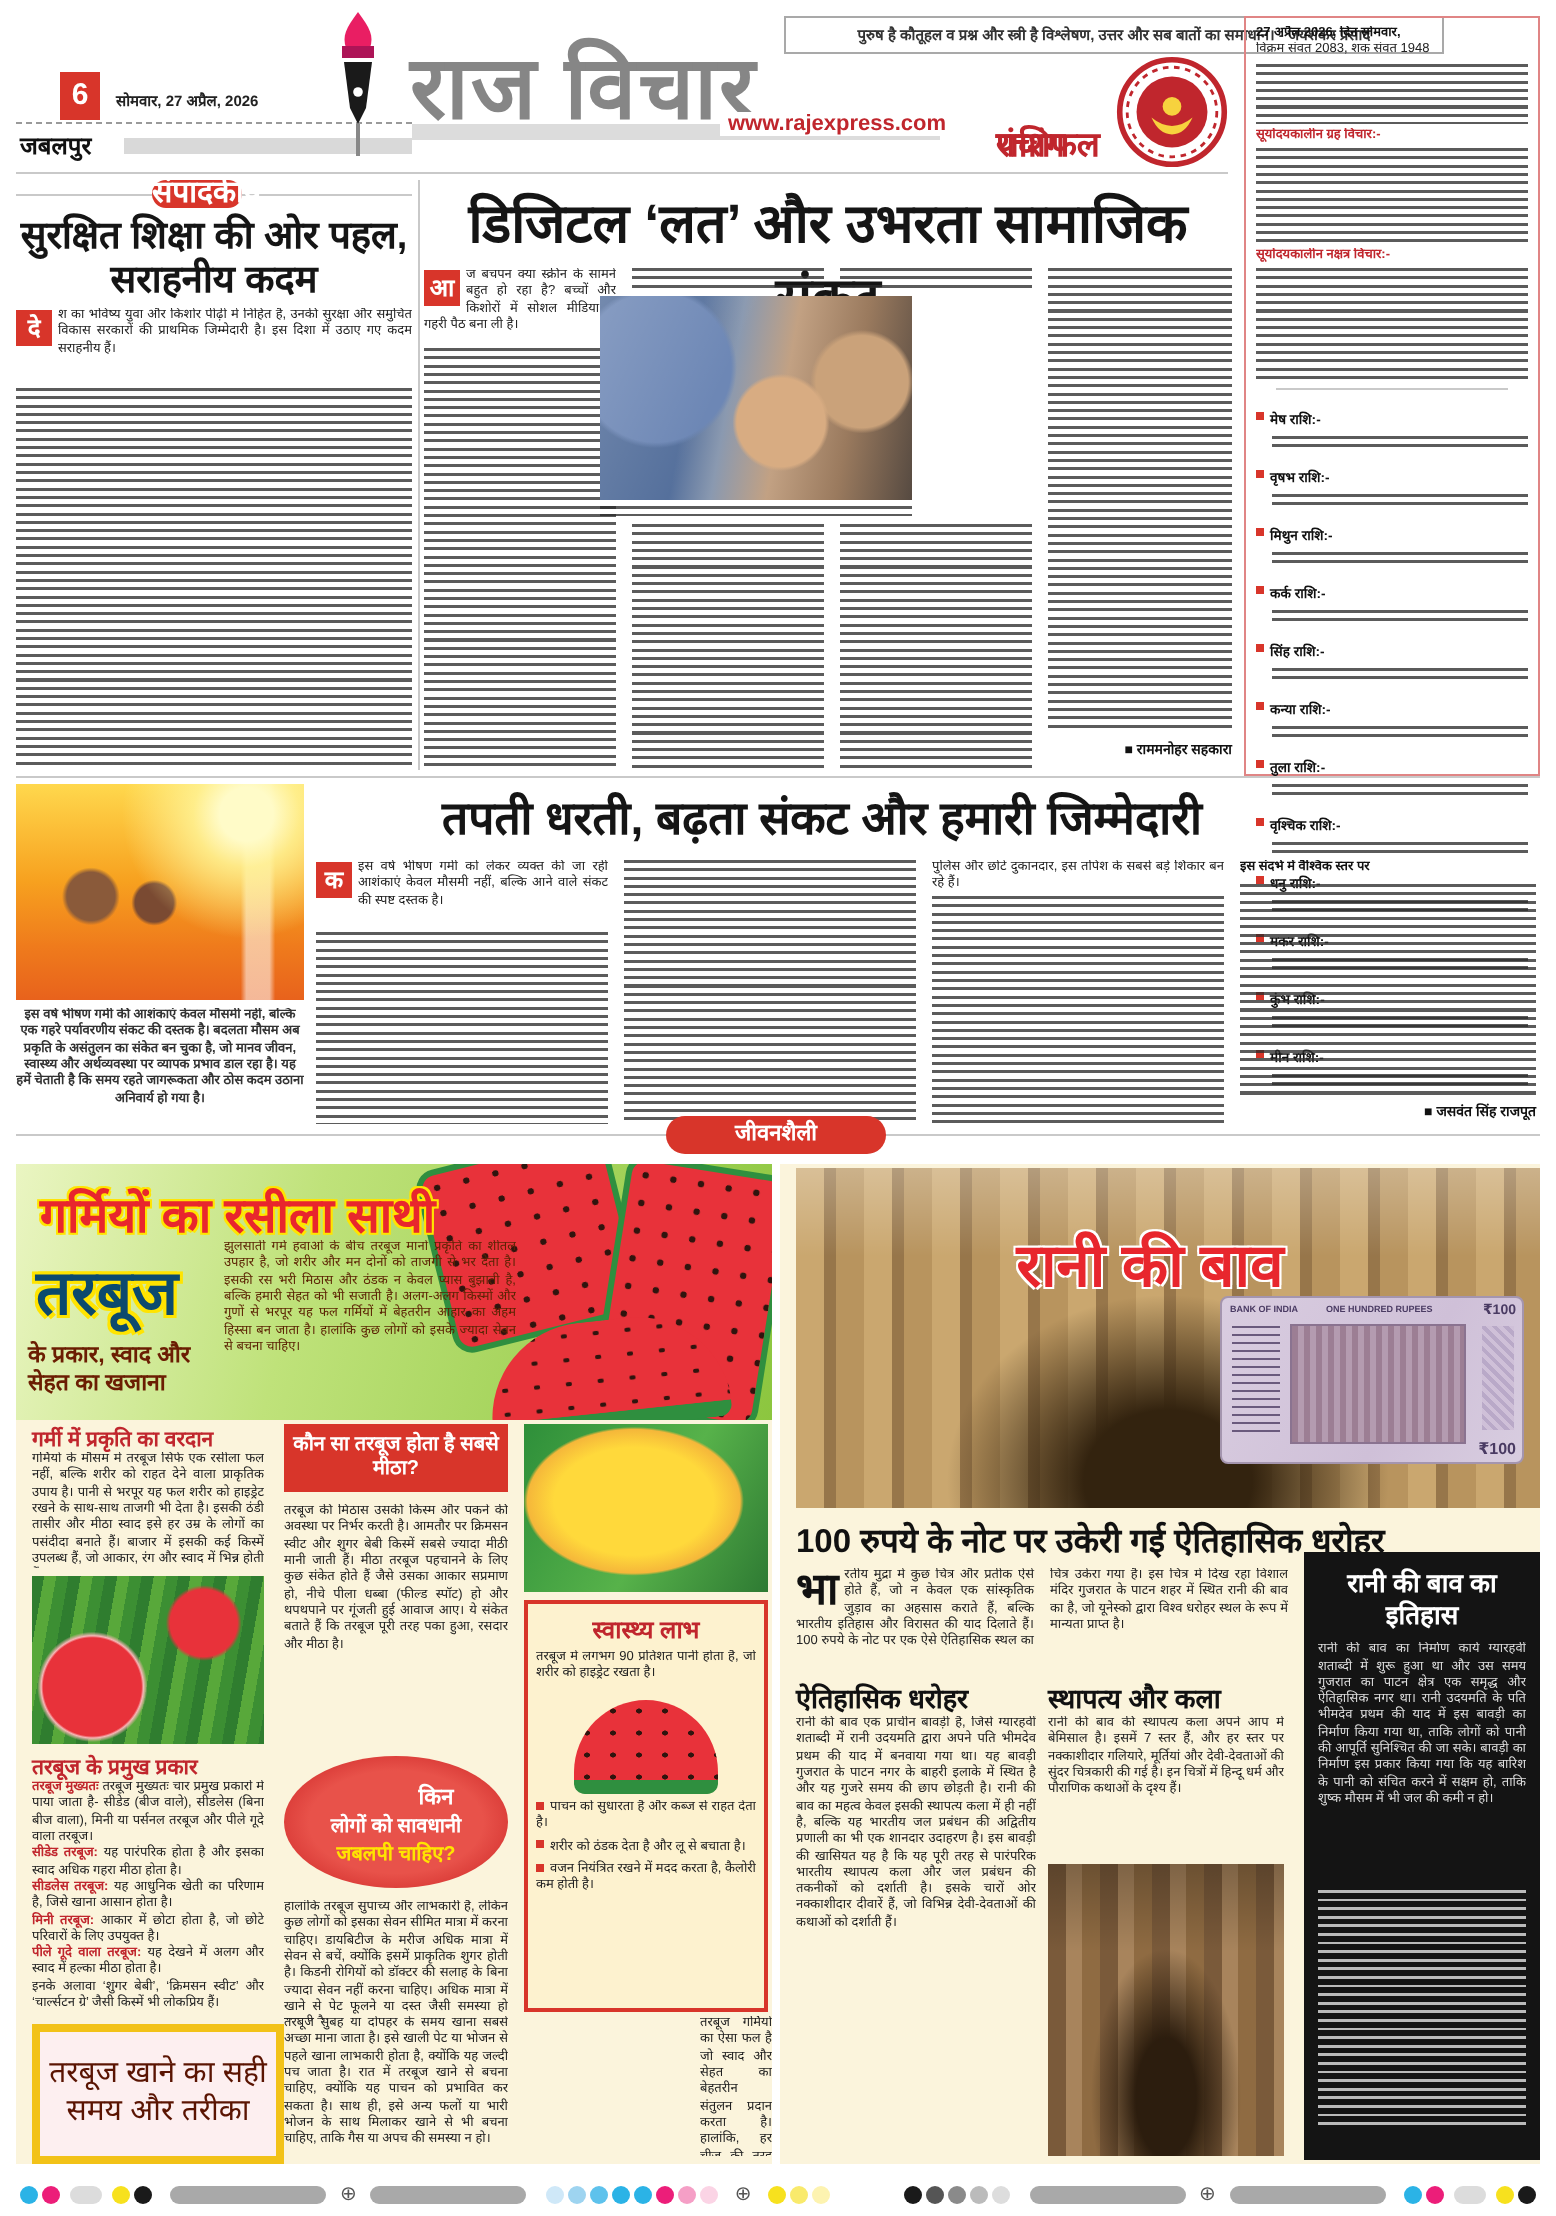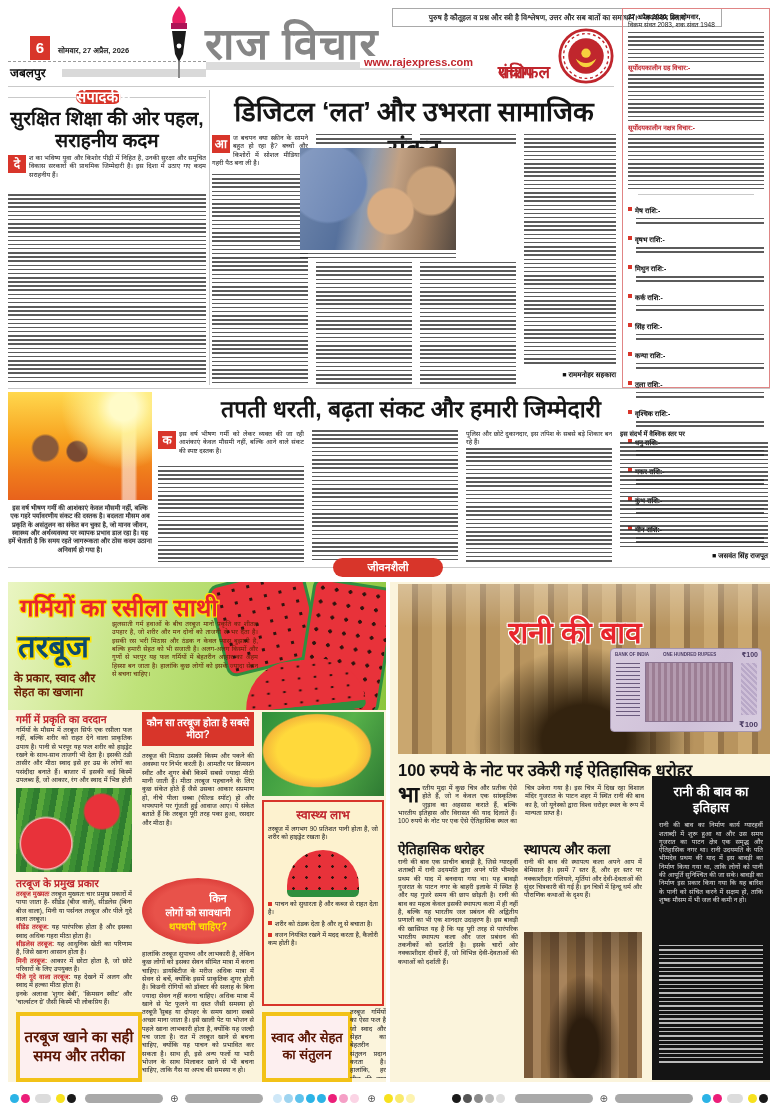--- a/index.html
+++ b/index.html
@@ -15,21 +15,21 @@
   .dropcap-plain{float:left;color:#111;font-weight:bold;font-size:22px;line-height:22px;margin:0 3px 0 0;}
   .sq{display:inline-block;width:4px;height:4px;background:#d8352a;margin:0 3px 1px 0;vertical-align:middle;}
   .hl{font-weight:bold;color:#111;}
   .redh{color:#c0262d;font-weight:bold;}
   .rule{background:#c9c9c9;}
   .byline{font-size:7px;font-weight:bold;color:#111;text-align:right;}
   .rz-item{margin:0 0 3px 0;}
   .rz-item b{font-size:6.8px;color:#111;}
   .wm-type b{color:#c0262d;}
   .note{background:linear-gradient(120deg,#d9cde0,#cfc0d8 60%,#d8cde0);border:1px solid #a495ae;border-radius:4px;}
-  .ybox{border:4px solid #f2c218;background:#fdeff0;color:#5a1402;font-weight:bold;text-align:center;display:flex;align-items:center;justify-content:center;}
+  .ybox{border:4px solid #f2c218;background:#fdeff0;color:#5a1402;font-weight:normal;text-align:center;display:flex;align-items:center;justify-content:center;}
   .dot{display:inline-block;width:9px;height:9px;border-radius:50%;margin:0 1px;vertical-align:middle;}
   .gbar{display:inline-block;height:9px;border-radius:5px;background:#a9a9a9;margin:0 4px;vertical-align:middle;}
   .reg{display:inline-block;color:#555;font-size:10px;vertical-align:middle;margin:0 3px;}
   .ph{background-color:#999;}
 </style>
 </head>
 <body>
 
 <div id="page">
 
@@ -175,41 +175,40 @@
     <div class="wm-type"><b>मिनी तरबूज:</b> <span>आकार में छोटा होता है, जो छोटे परिवारों के लिए उपयुक्त है।</span></div>
     <div class="wm-type"><b>पीले गूदे वाला तरबूज:</b> <span>यह देखने में अलग और स्वाद में हल्का मीठा होता है।</span></div>
     <div>इनके अलावा ‘शुगर बेबी’, ‘क्रिमसन स्वीट’ और ‘चार्ल्सटन ग्रे’ जैसी किस्में भी लोकप्रिय हैं।</div>
   </div>
 
   <div class="abs tc" style="left:142px;top:712px;width:112px;height:34px;background:#d8352a;color:#fff;font-size:10px;font-weight:800;line-height:1.25;display:flex;align-items:center;justify-content:center;padding:2px;box-sizing:border-box;">कौन सा तरबूज होता है सबसे मीठा?</div>
   <div class="abs t" style="left:142px;top:752px;width:112px;height:122px;">तरबूज की मिठास उसकी किस्म और पकने की अवस्था पर निर्भर करती है। आमतौर पर क्रिमसन स्वीट और शुगर बेबी किस्में सबसे ज्यादा मीठी मानी जाती हैं। मीठा तरबूज पहचानने के लिए कुछ संकेत होते हैं जैसे उसका आकार सप्रमाण हो, नीचे पीला धब्बा (फील्ड स्पॉट) हो और थपथपाने पर गूंजती हुई आवाज आए। ये संकेत बताते हैं कि तरबूज पूरी तरह पका हुआ, रसदार और मीठा है।</div>
   <div class="abs tc" style="left:142px;top:878px;width:112px;height:66px;background:radial-gradient(ellipse at center,#e8524a 0 55%,#c81f20 100%);border-radius:50%;color:#fff;font-weight:800;display:flex;flex-direction:column;align-items:center;justify-content:center;">
     <div style="font-size:11px;margin-left:40px;">किन</div>
     <div style="font-size:10px;">लोगों को सावधानी</div>
-    <div style="font-size:10px;color:#ffe400;">थपथपी चाहिए?</div>
+    <div style="font-size:10px;color:#ffe400;">जबलपी चाहिए?</div>
   </div>
   <div class="abs t" style="left:142px;top:950px;width:112px;height:60px;">हालांकि तरबूज सुपाच्य और लाभकारी है, लेकिन कुछ लोगों को इसका सेवन सीमित मात्रा में करना चाहिए। डायबिटीज के मरीज अधिक मात्रा में सेवन से बचें, क्योंकि इसमें प्राकृतिक शुगर होती है। किडनी रोगियों को डॉक्टर की सलाह के बिना ज्यादा सेवन नहीं करना चाहिए। अधिक मात्रा में खाने से पेट फूलने या दस्त जैसी समस्या हो सकती है।</div>
 
   <div class="abs ph" style="left:262px;top:712px;width:122px;height:84px;background:
       radial-gradient(ellipse at 45% 46%, #ffd93b 0 42%, #f5b73a 56%, transparent 58%),
       linear-gradient(120deg,#2e8f3a,#57b24a 55%,#2e7a33);"></div>
   <div class="abs" style="left:262px;top:800px;width:122px;height:206px;background:#fdf2cf;border:2px solid #d8352a;box-sizing:border-box;padding:4px;">
     <div class="tc" style="font-size:12px;font-weight:800;color:#c0262d;">स्वास्थ्य लाभ</div>
     <div class="t" style="height:22px;margin-top:2px;">तरबूज में लगभग 90 प्रतिशत पानी होता है, जो शरीर को हाइड्रेट रखता है।</div>
     <div style="width:72px;height:40px;margin:3px auto;background:#e8323a;border-bottom:7px solid #2f8f3f;border-radius:40px 40px 6px 6px;background-image:radial-gradient(#30140e 1.4px,transparent 1.6px);background-size:13px 11px;"></div>
     <div class="t" style="height:100px;">
       <div><span class="sq"></span><span>पाचन को सुधारता है और कब्ज से राहत देता है।</span></div>
       <div style="margin-top:3px;"><span class="sq"></span><span>शरीर को ठंडक देता है और लू से बचाता है।</span></div>
       <div style="margin-top:3px;"><span class="sq"></span><span>वजन नियंत्रित रखने में मदद करता है, कैलोरी कम होती है।</span></div>
     </div>
   </div>
 
   <div class="abs ybox" style="left:16px;top:1012px;width:118px;height:62px;font-size:15px;line-height:1.25;">तरबूज खाने का सही समय और तरीका</div>
   <div class="abs t" style="left:142px;top:1008px;width:112px;height:70px;">तरबूज सुबह या दोपहर के समय खाना सबसे अच्छा माना जाता है। इसे खाली पेट या भोजन से पहले खाना लाभकारी होता है, क्योंकि यह जल्दी पच जाता है। रात में तरबूज खाने से बचना चाहिए, क्योंकि यह पाचन को प्रभावित कर सकता है। साथ ही, इसे अन्य फलों या भारी भोजन के साथ मिलाकर खाने से भी बचना चाहिए, ताकि गैस या अपच की समस्या न हो।</div>
-  <div class="abs ybox" style="left:262px;top:1012px;width:82px;height:62px;font-size:13px;line-height:1.3;">स्वाद और सेहत का संतुलन</div>
   <div class="abs t" style="left:350px;top:1008px;width:36px;height:70px;">तरबूज गर्मियों का ऐसा फल है जो स्वाद और सेहत का बेहतरीन संतुलन प्रदान करता है। हालांकि, हर चीज की तरह इसे भी संतुलन के साथ खाना ही बेहतर है।</div>
 
   <div class="abs" style="left:390px;top:582px;width:380px;height:500px;background:#fbf4dc;"></div>
 
   <div class="abs ph" style="left:398px;top:584px;width:372px;height:170px;background:
       linear-gradient(to bottom, rgba(255,255,255,.28), transparent 26%),
       radial-gradient(ellipse at 50% 92%, #33230f 0 16%, transparent 42%),
       repeating-linear-gradient(90deg,#caa76f 0 14px,#97764a 14px 20px,#b8945e 20px 34px),
       repeating-linear-gradient(0deg, rgba(60,40,20,.35) 0 3px, transparent 3px 24px),
       #b08c58;"></div>

